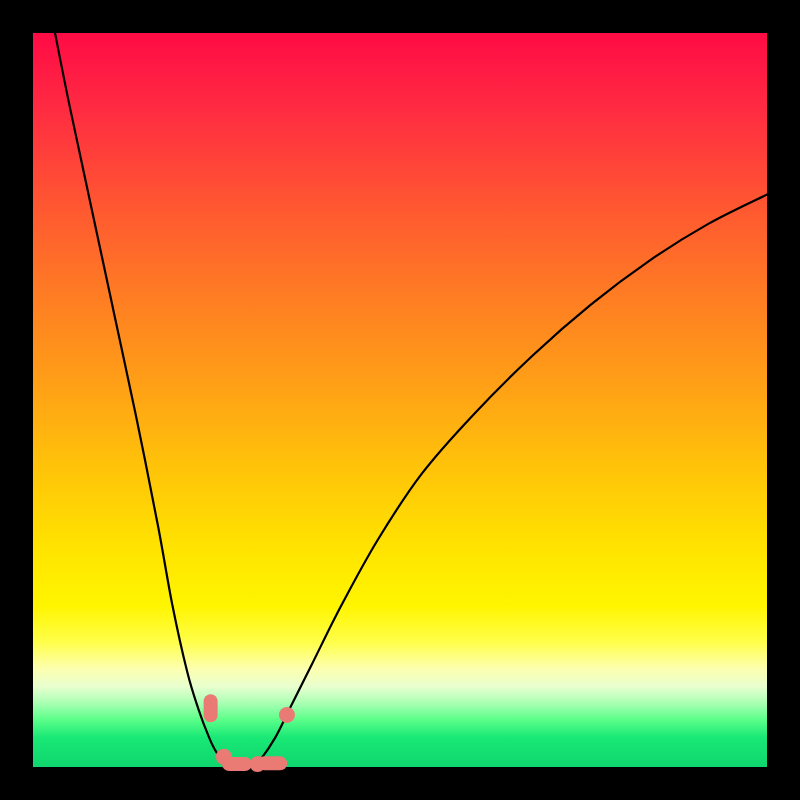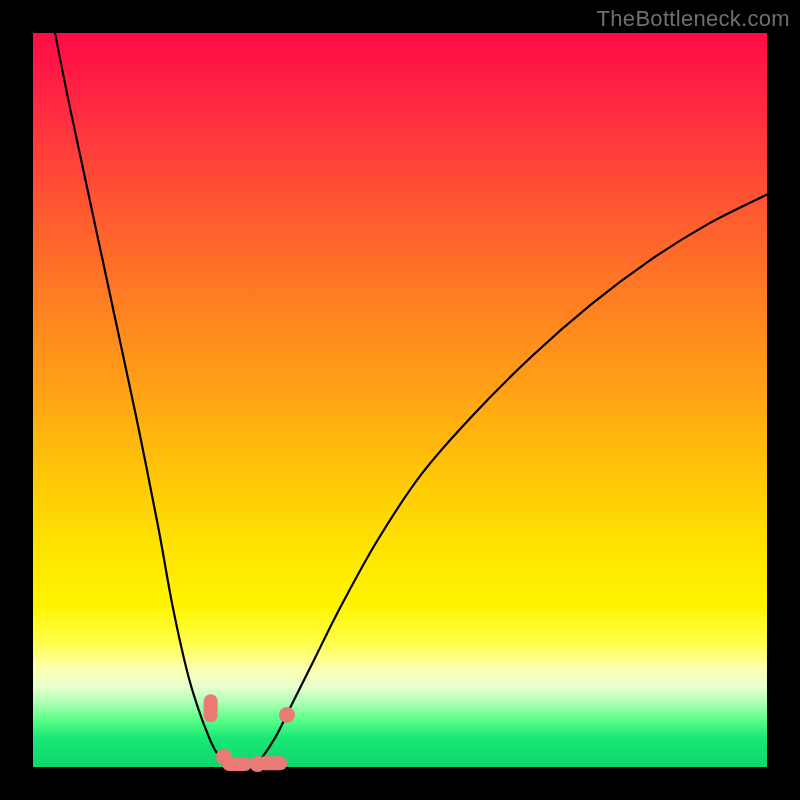--- a/index.html
+++ b/index.html
@@ -75,21 +75,20 @@
   }
   .marker-cap {
     fill: #e97a74;
     stroke: none;
   }
 </style>
 </head>
 <body>
 
 <div class="frame">
-  <div class="watermark">TheBottleneck.com</div>
 
   <div class="plot-area">
     <svg class="curves" viewBox="0 0 734 734">
 
       <path id="left-curve" class="curve" d="M 22.02 0 C 24.46666666666667 12.233333333333329, 30.583333333333336 44.03999999999998, 36.7 73.39999999999998 C 42.81666666666667 102.75999999999998, 51.38 141.90666666666664, 58.72 176.15999999999997 C 66.06 210.4133333333333, 73.39999999999999 244.66666666666669, 80.74 278.92 C 88.08 313.17333333333335, 95.42 346.2033333333334, 102.76 381.68 C 110.10000000000001 417.15666666666664, 118.66333333333336 459.9733333333333, 124.78000000000002 491.78 C 130.89666666666668 523.5866666666666, 134.5666666666667 548.0533333333333, 139.46 572.52 C 144.35333333333332 596.9866666666667, 149.85833333333332 621.4533333333334, 154.14 638.58 C 158.42166666666665 655.7066666666667, 161.48000000000002 664.27, 165.15 675.28 C 168.82 686.29, 173.10166666666666 697.3, 176.16 704.64 C 179.21833333333333 711.98, 181.05333333333334 715.6500000000001, 183.5 719.32 C 185.94666666666666 722.99, 188.39333333333335 724.5803333333333, 190.84 726.66 C 193.28666666666666 728.7396666666666, 195.73333333333335 730.5746666666666, 198.18 731.798 C 200.62666666666667 733.0213333333334, 204.29666666666668 733.633, 205.52 734"></path>
 
       <path id="right-curve" class="curve" d="M 220.2 734 C 221.42333333333332 732.7766666666666, 223.87 731.5533333333333, 227.54 726.66 C 231.20999999999998 721.7666666666667, 237.32666666666665 713.2033333333334, 242.22 704.64 C 247.11333333333334 696.0766666666666, 250.7833333333333 687.5133333333333, 256.9 675.28 C 263.01666666666665 663.0466666666666, 270.3566666666667 648.3666666666667, 278.92 631.24 C 287.48333333333335 614.1133333333333, 297.27 593.3166666666666, 308.28 572.52 C 319.28999999999996 551.7233333333334, 331.5233333333333 528.48, 344.97999999999996 506.46000000000004 C 358.4366666666666 484.44000000000005, 373.1166666666667 461.19666666666666, 389.02000000000004 440.4 C 404.9233333333334 419.6033333333333, 422.04999999999995 401.25333333333333, 440.4 381.68 C 458.75 362.1066666666667, 479.54666666666674 341.31, 499.12000000000006 322.96 C 518.6933333333334 304.60999999999996, 538.2666666666668 287.4833333333333, 557.84 271.58 C 577.4133333333333 255.67666666666665, 596.9866666666667 240.99666666666667, 616.56 227.54000000000002 C 636.1333333333332 214.08333333333337, 655.7066666666666 201.85000000000002, 675.28 190.84000000000003 C 694.8533333333334 179.83000000000004, 724.2133333333334 166.37333333333336, 734 161.48000000000002"></path>
 
       <g id="markers">
           <rect x="170.628" y="661.28" width="14" height="28" rx="7" class="marker-cap"></rect>

